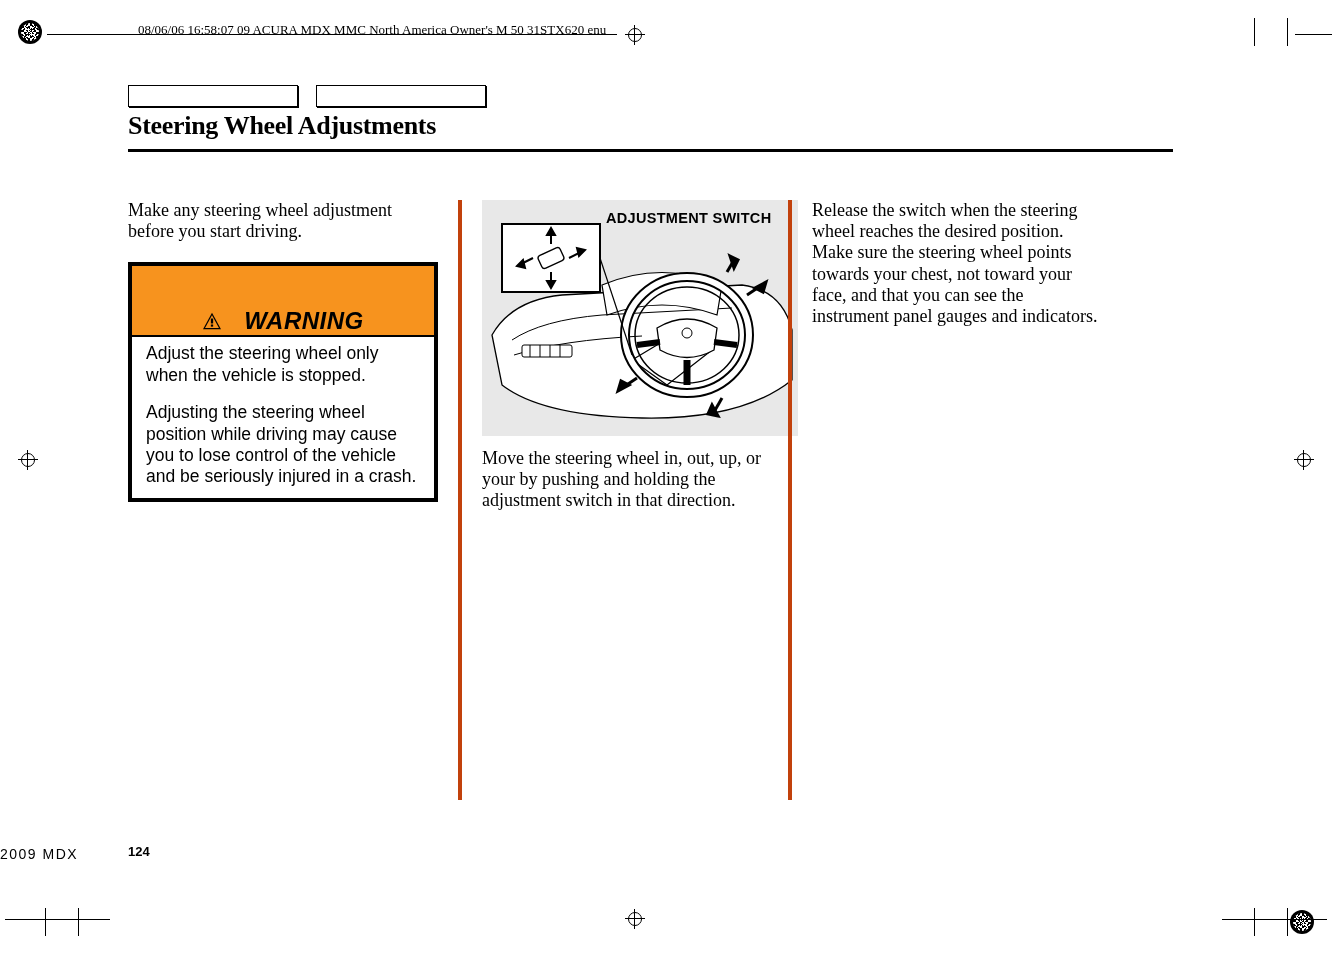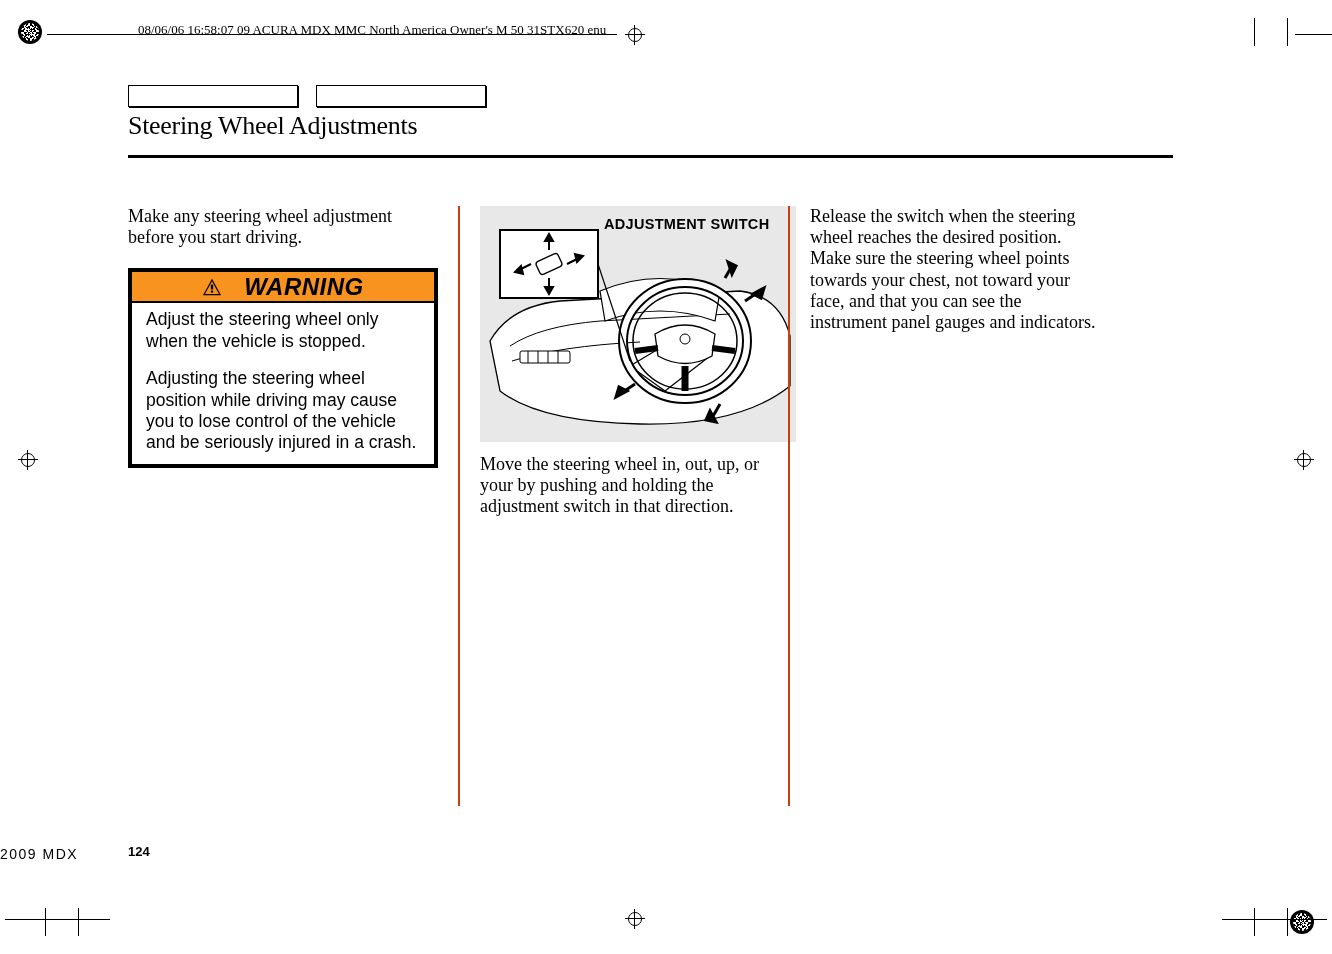--- a/index.html
+++ b/index.html
@@ -102,45 +102,45 @@
     }
     .heading-box {
       width: 170px;
       height: 22px;
       border: 1.5px solid #000;
       box-shadow: 1px 1px 0 #000;
     }
     
     .heading {
       font-family: 'Century Schoolbook', Georgia, serif;
-      font-weight: normal;
+      font-weight: bold;
       font-size: 26px;
       letter-spacing: -0.3px;
-      margin-bottom: 14px;
+      margin-bottom: 8px;
     }
     .heading-rule {
       height: 3px;
       background: #000;
       width: 1045px;
       margin-bottom: 48px;
     }
     
     
     .columns {
       display: flex;
       gap: 0;
       height: 600px;
     }
     .col {
       width: 330px;
       padding-right: 20px;
       position: relative;
     }
     .col + .col {
-      border-left: 2px solid #c2410c;
+      border-left: 4px solid #c2410c;
       padding-left: 20px;
     }
     .body-text {
       font-family: 'Century Schoolbook', Georgia, serif;
       font-size: 18px;
       line-height: 1.18;
     }
     
     
     .warning-box {
@@ -155,20 +155,21 @@
     }
     .warning-header-inner {
       display: inline-flex;
       align-items: center;
       gap: 22px;
       font-family: Arial, Helvetica, sans-serif;
       font-weight: 900;
       font-size: 24px;
       font-style: italic;
       letter-spacing: 0.5px;
+      margin-top: 40px;
     }
     .warn-icon {
       width: 20px;
       height: 18px;
     }
     .warning-body {
       padding: 6px 14px 10px 14px;
       font-family: Arial, Helvetica, sans-serif;
       font-size: 17.5px;
       line-height: 1.22;

